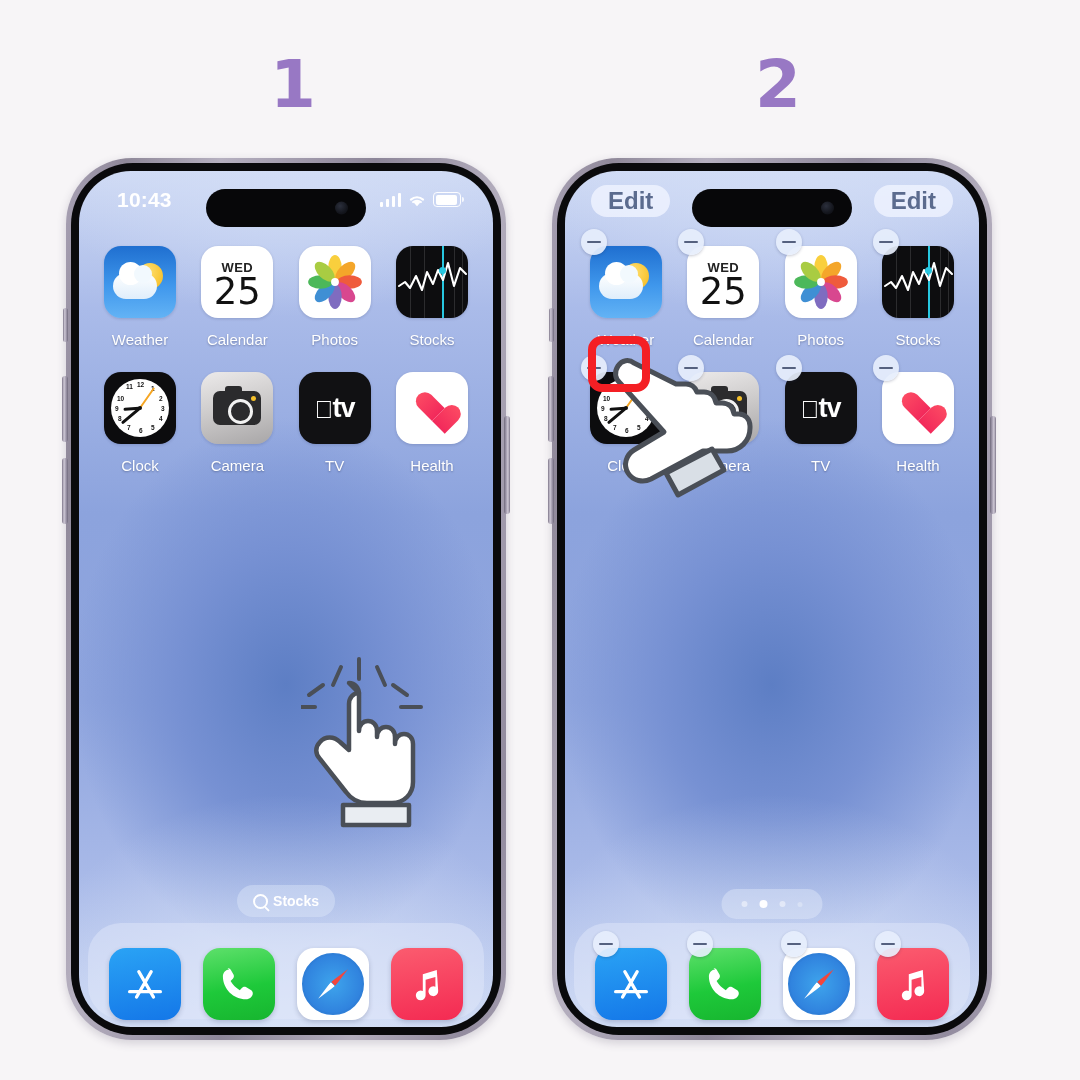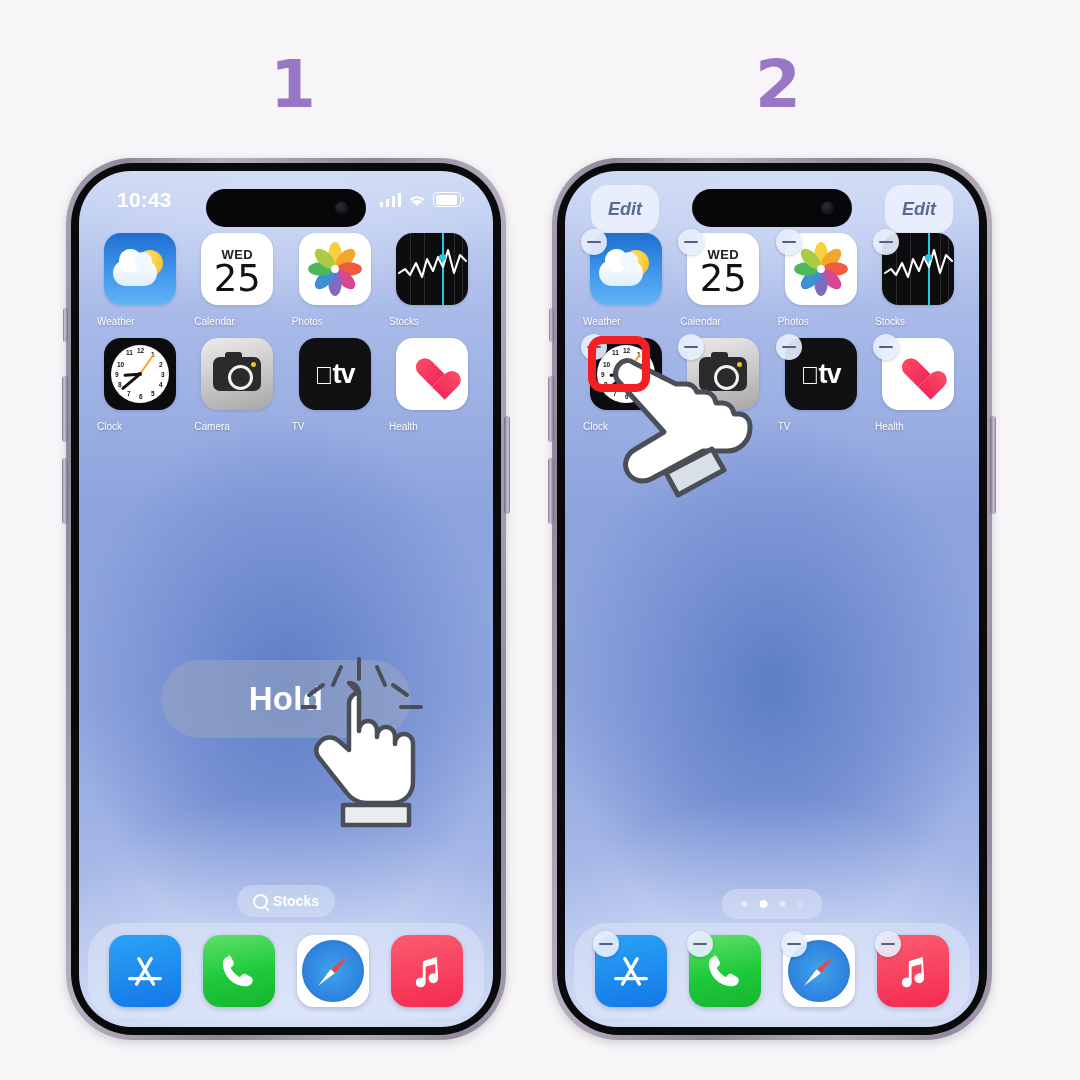--- a/index.html
+++ b/index.html
@@ -90,40 +90,40 @@
     position:relative;width:26px;height:13px;border-radius:4px;
     border:1.6px solid rgba(255,255,255,.95);
   }
   .batt::before{content:"";position:absolute;left:1.5px;top:1.5px;bottom:1.5px;right:3px;
     background:#fff;border-radius:2px;}
   .batt::after{content:"";position:absolute;right:-4px;top:4px;width:2px;height:5px;
     background:rgba(255,255,255,.8);border-radius:0 2px 2px 0;}
 
   
   .pill-btn{
-    position:absolute;top:14px;height:48px;
+    position:absolute;top:14px;height:32px;
     display:flex;align-items:center;justify-content:center;
     padding:0 17px;border-radius:17px;
     background:rgba(240,244,255,.80);
-    color:#5b6b8e;font-size:18px;font-weight:bold;font-style:italic;
+    color:#5b6b8e;font-size:24px;font-weight:bold;
   }
   .pill-btn.edit{left:26px;}
   .pill-btn.done{right:26px;}
 
   
   .grid{position:absolute;left:0;right:0;top:62px;padding:0 18px;}
   .row{display:flex;justify-content:space-between;margin-bottom:11px;}
   .app{width:86px;position:relative;}
   .icon{
-    width:72px;height:72px;margin:0 auto;border-radius:17px;
+    width:72px;height:72px;margin:13px auto;border-radius:17px;
     position:relative;overflow:hidden;
     box-shadow:0 1px 3px rgba(30,40,80,.18);
   }
   .label{
-    margin-top:11px;text-align:left;color:#fff;font-size:10px;
+    margin-top:11px;text-align:center;color:#fff;font-size:15px;
     text-shadow:0 1px 2px rgba(20,30,60,.35);
     white-space:nowrap;overflow:visible;
   }
   
   .minus{
     position:absolute;left:-2px;top:-4px;width:26px;height:26px;border-radius:50%;
     background:rgba(230,238,252,.92);
     box-shadow:0 1px 3px rgba(30,40,80,.25);
     z-index:5;
   }
@@ -390,23 +390,20 @@
           </div>
           <div class="app">
             <div class="icon ic-health">
               <div class="heart"></div>
             </div>
             <div class="label">Health</div>
           </div>
         </div>
       </div>
 
-      <div class="holdbtn">
-        <span>Hold</span>
-      </div>
       <div class="hand h1">
         <svg viewBox="0 0 130 175" width="130" height="175">
           <g stroke="#4a4f57" stroke-width="4" fill="none" stroke-linecap="round">
             <line x1="40" y1="10" x2="32" y2="28"></line>
             <line x1="58" y1="2" x2="58" y2="22"></line>
             <line x1="76" y1="10" x2="84" y2="28"></line>
             <line x1="22" y1="28" x2="8" y2="38"></line>
             <line x1="92" y1="28" x2="106" y2="38"></line>
             <line x1="14" y1="50" x2="-4" y2="50"></line>
             <line x1="100" y1="50" x2="120" y2="50"></line>

